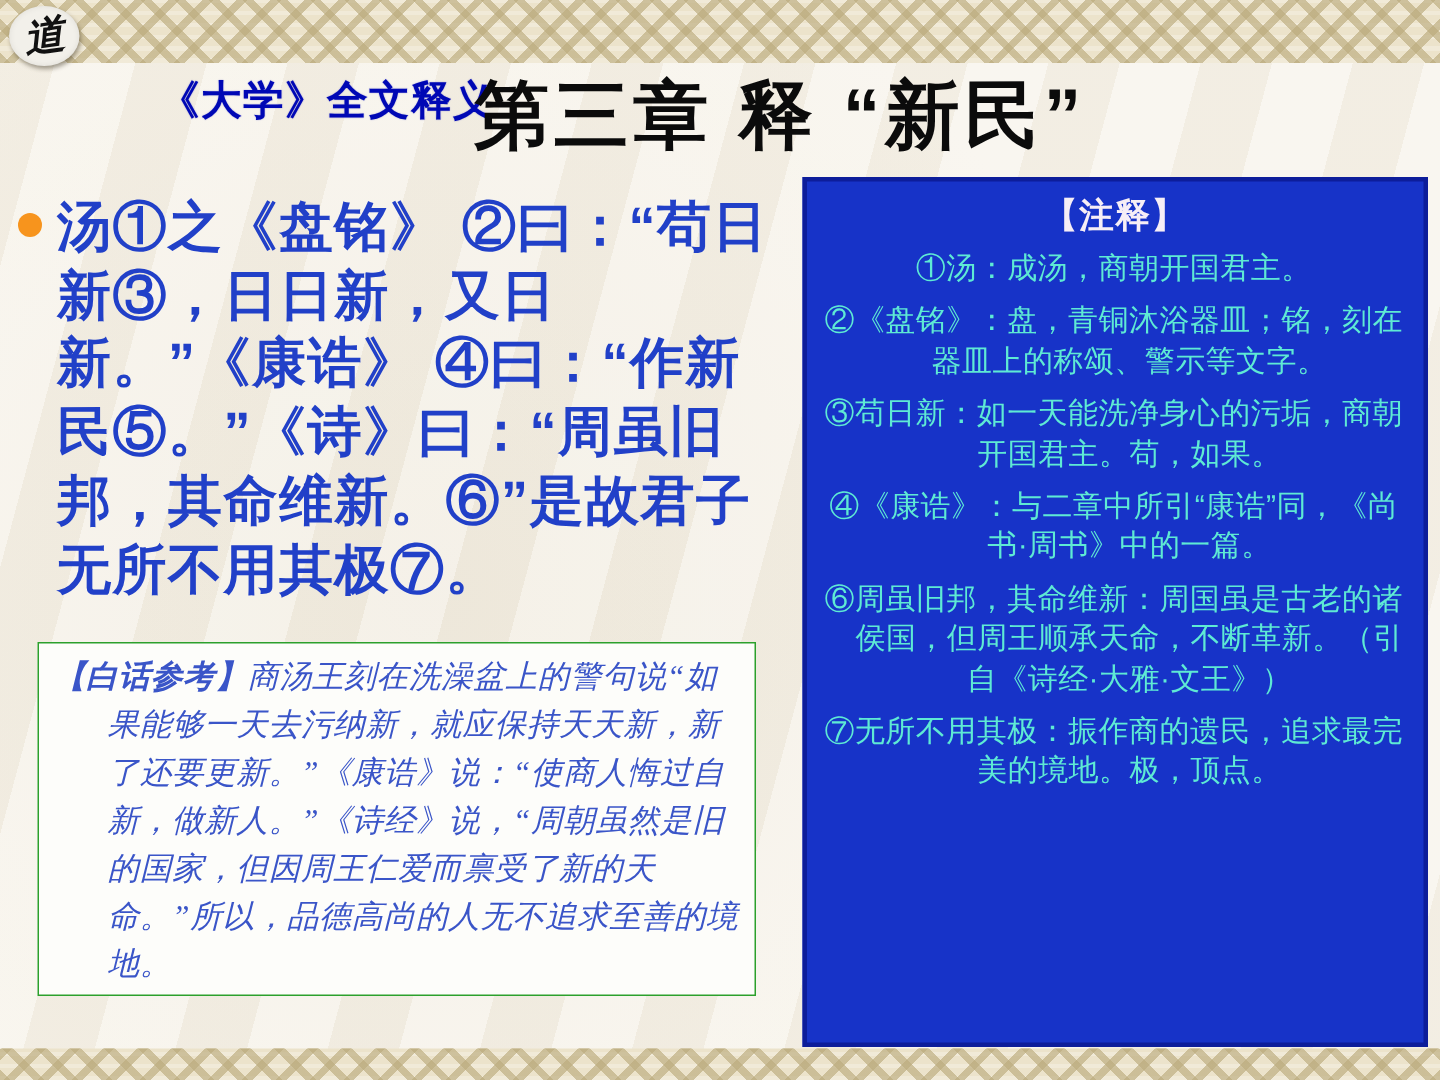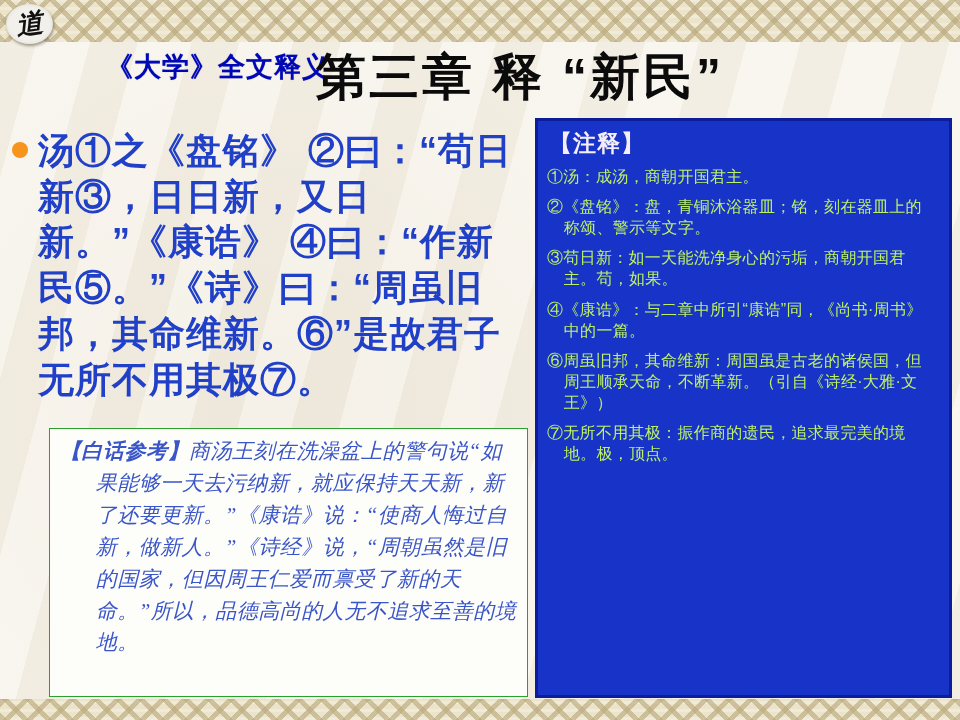--- a/index.html
+++ b/index.html
@@ -60,42 +60,43 @@
     flex:0 0 auto; width:16px; height:16px; border-radius:50%;
     background:#f7941d; margin:14px 10px 0 0;
   }
   .main-text {
     font-size:36px; line-height:1.27; color:#2140c8; font-weight:700;
     letter-spacing:1px;
   }
 
   
   .vernacular-box {
-    position:absolute; left:25px; top:428px; width:479px; height:269px;
-    background:#fdfdfa; border:1px solid #2ca02c; padding:7px 10px 6px 10px;margin-left:24px;
+    position:absolute; left:25px; top:428px; width:479px; height:236px;
+    background:#fdfdfa; border:1px solid #2ca02c; padding:7px 10px 6px 10px;
   }
   .vernacular-text {
     font-family:"Liberation Serif", serif; font-style:italic;
     font-size:21px; line-height:1.52; color:#3a55c8;
     padding-left:1.7em; text-indent:-1.7em; letter-spacing:.5px;
   }
   .vernacular-label { font-weight:bold; }
 
   
   .notes-box {
     position:absolute; left:535px; top:118px; width:417px; height:580px;
     background:#1733c8; border:3px solid #0d1d9a; padding:6px 11px 4px 9px;
     overflow:hidden;
+    text-align:center;
   }
   .notes-title {
     font-size:23px; font-weight:bold; color:#f6eef6; margin:1px 0 7px 2px;
     letter-spacing:1px;
   }
   .note-item {
-    font-size:16px; line-height:1.32; color:#bef264; margin-bottom:9px;
+    font-size:20px; line-height:1.32; color:#5eead4; margin-bottom:9px;
     padding-left:1.05em; text-indent:-1.05em; letter-spacing:.3px;
   }
 </style>
 </head>
 <body>
 
 <div class="slide">
 
   <div class="band band-top"></div>
   <div class="band band-bottom"></div>

